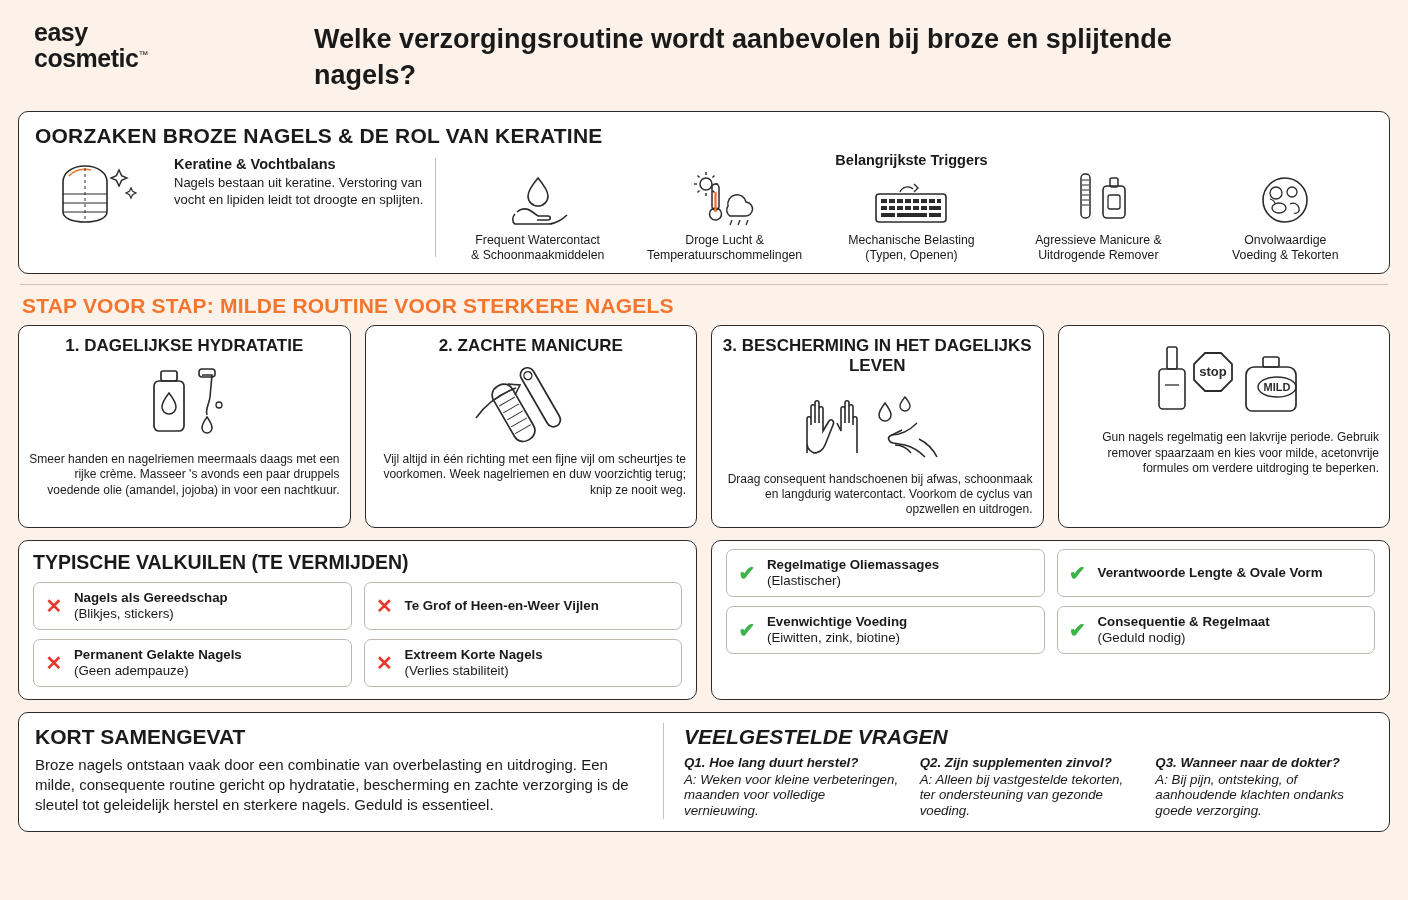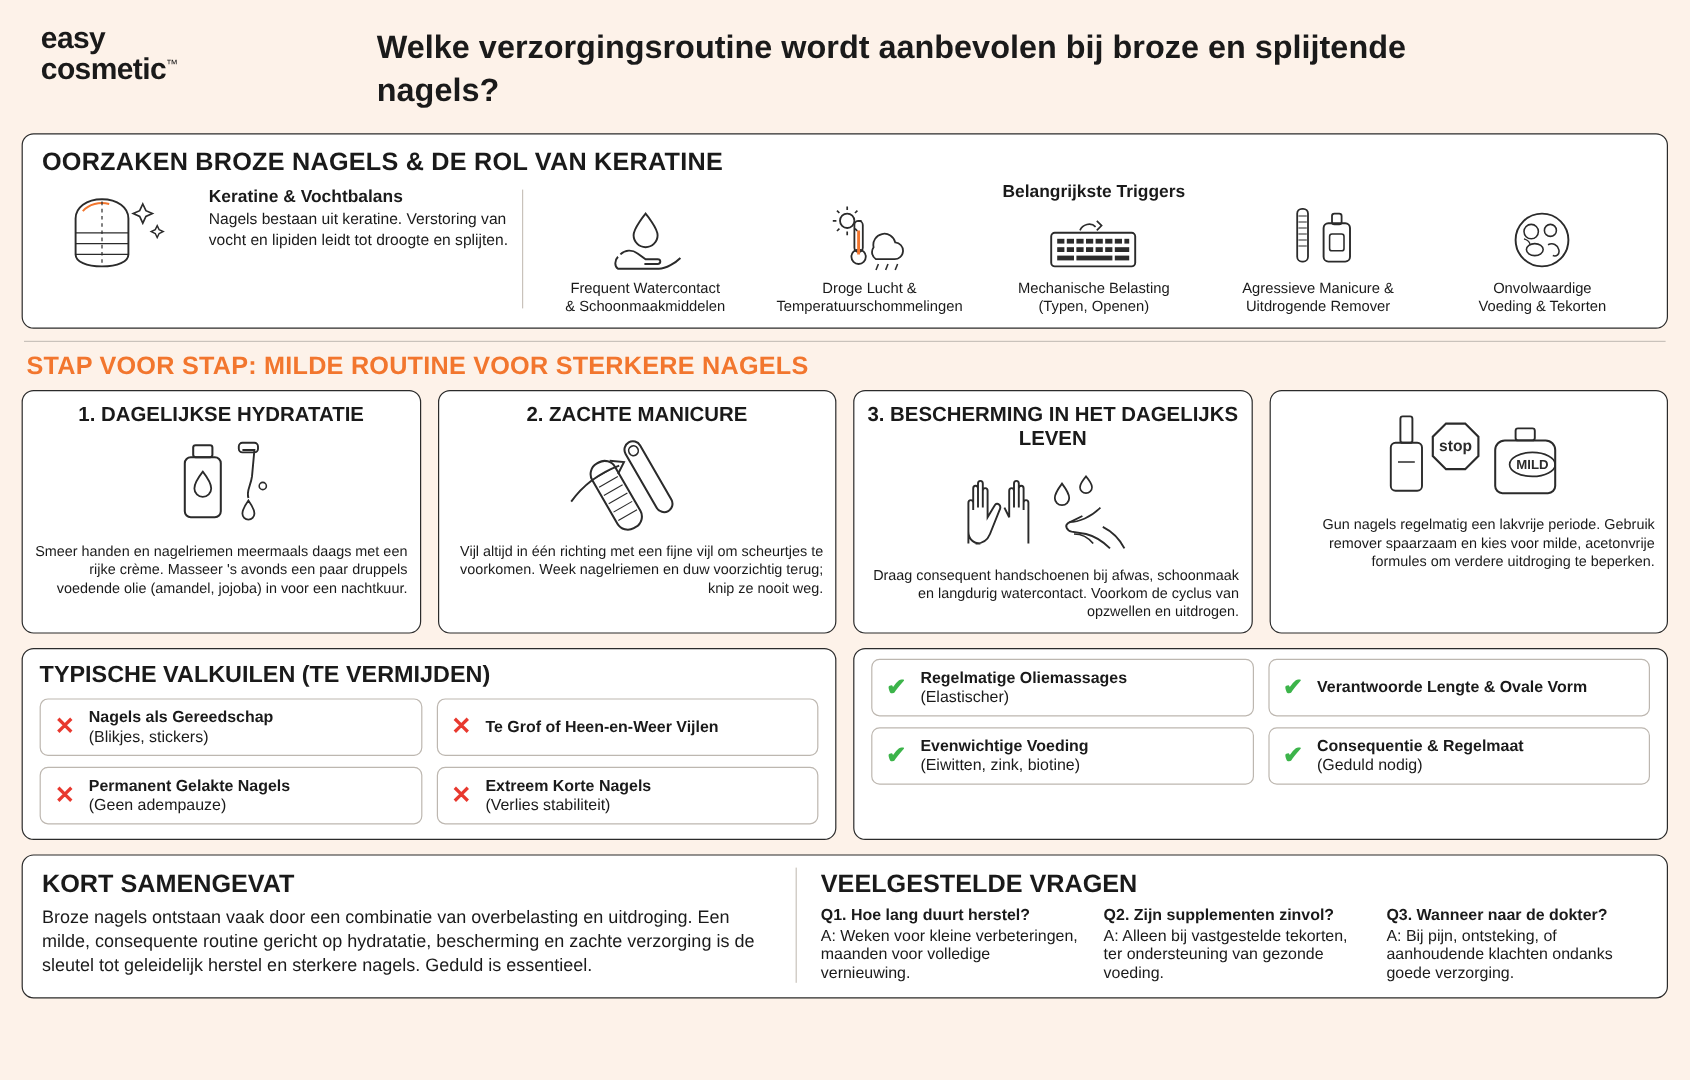--- a/index.html
+++ b/index.html
@@ -71,21 +71,21 @@
   .mark.v { color: #3cb44a; }
   .chip .ct { font-size: 13.3px; line-height: 1.2; }
   .chip .ct b { font-weight: bold; display: block; }
   .chip .ct span { display: block; font-weight: normal; }
 
   
   .bottom { display: flex; margin: 12px 18px 0 18px; padding: 10px 16px 12px 16px; }
   .summary { flex: 0 0 628px; padding-right: 18px; }
   .summary h2 { margin: 2px 0 6px 0; font-size: 21px; font-weight: bold; }
   .summary p { margin: 0; font-size: 15px; line-height: 1.34; }
-  .faq { flex: 1; padding-left: 20px; border-left: 1px solid #c9c2bb; }
+  .faq { flex: 1; padding-left: 20px; border-left: 1px solid #c9c2bb; font-style: italic; }
   .faq h2 { margin: 2px 0 6px 0; font-size: 21px; font-weight: bold; }
   .faq-row { display: flex; gap: 18px; }
   .faq-item { flex: 1; }
   .faq-item .q { font-size: 13.3px; font-weight: bold; line-height: 1.2; }
   .faq-item .a { font-size: 13.3px; line-height: 1.2; margin-top: 1px; }
 
   svg { display: block; }
 </style>
 </head>
 <body>

